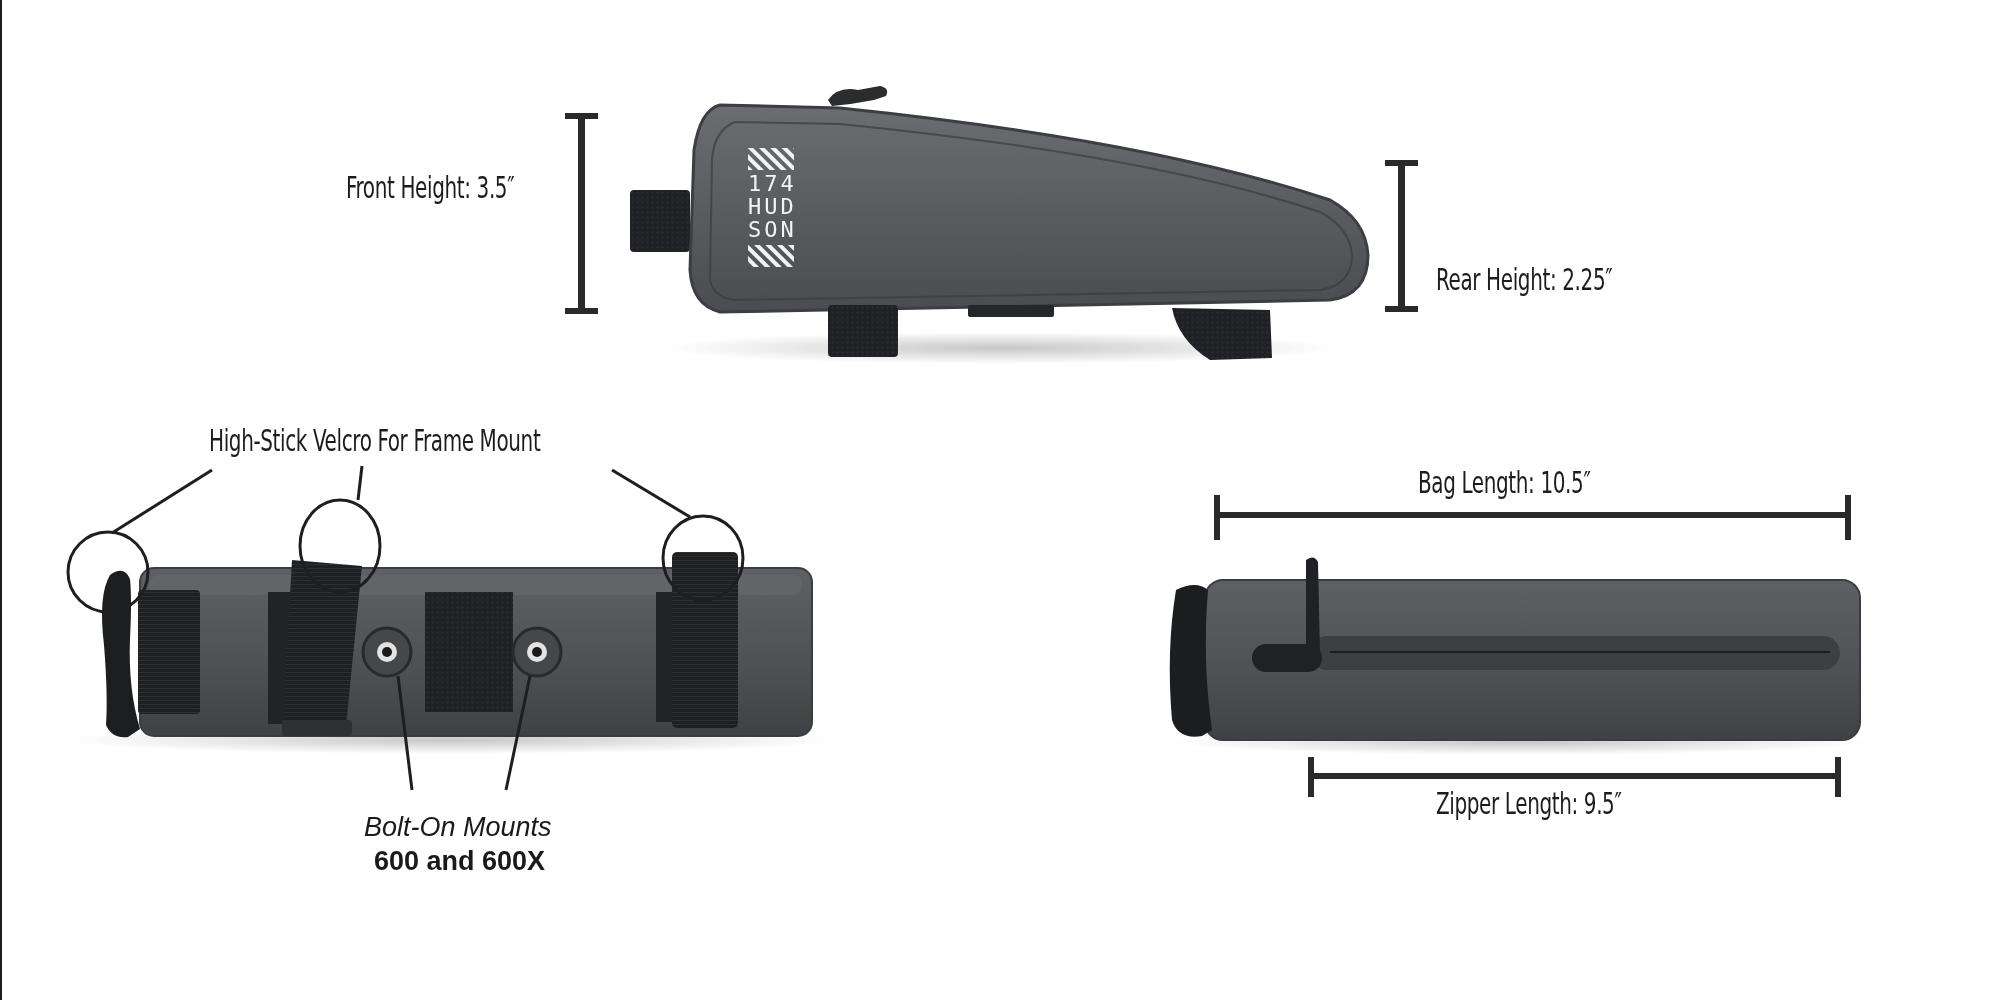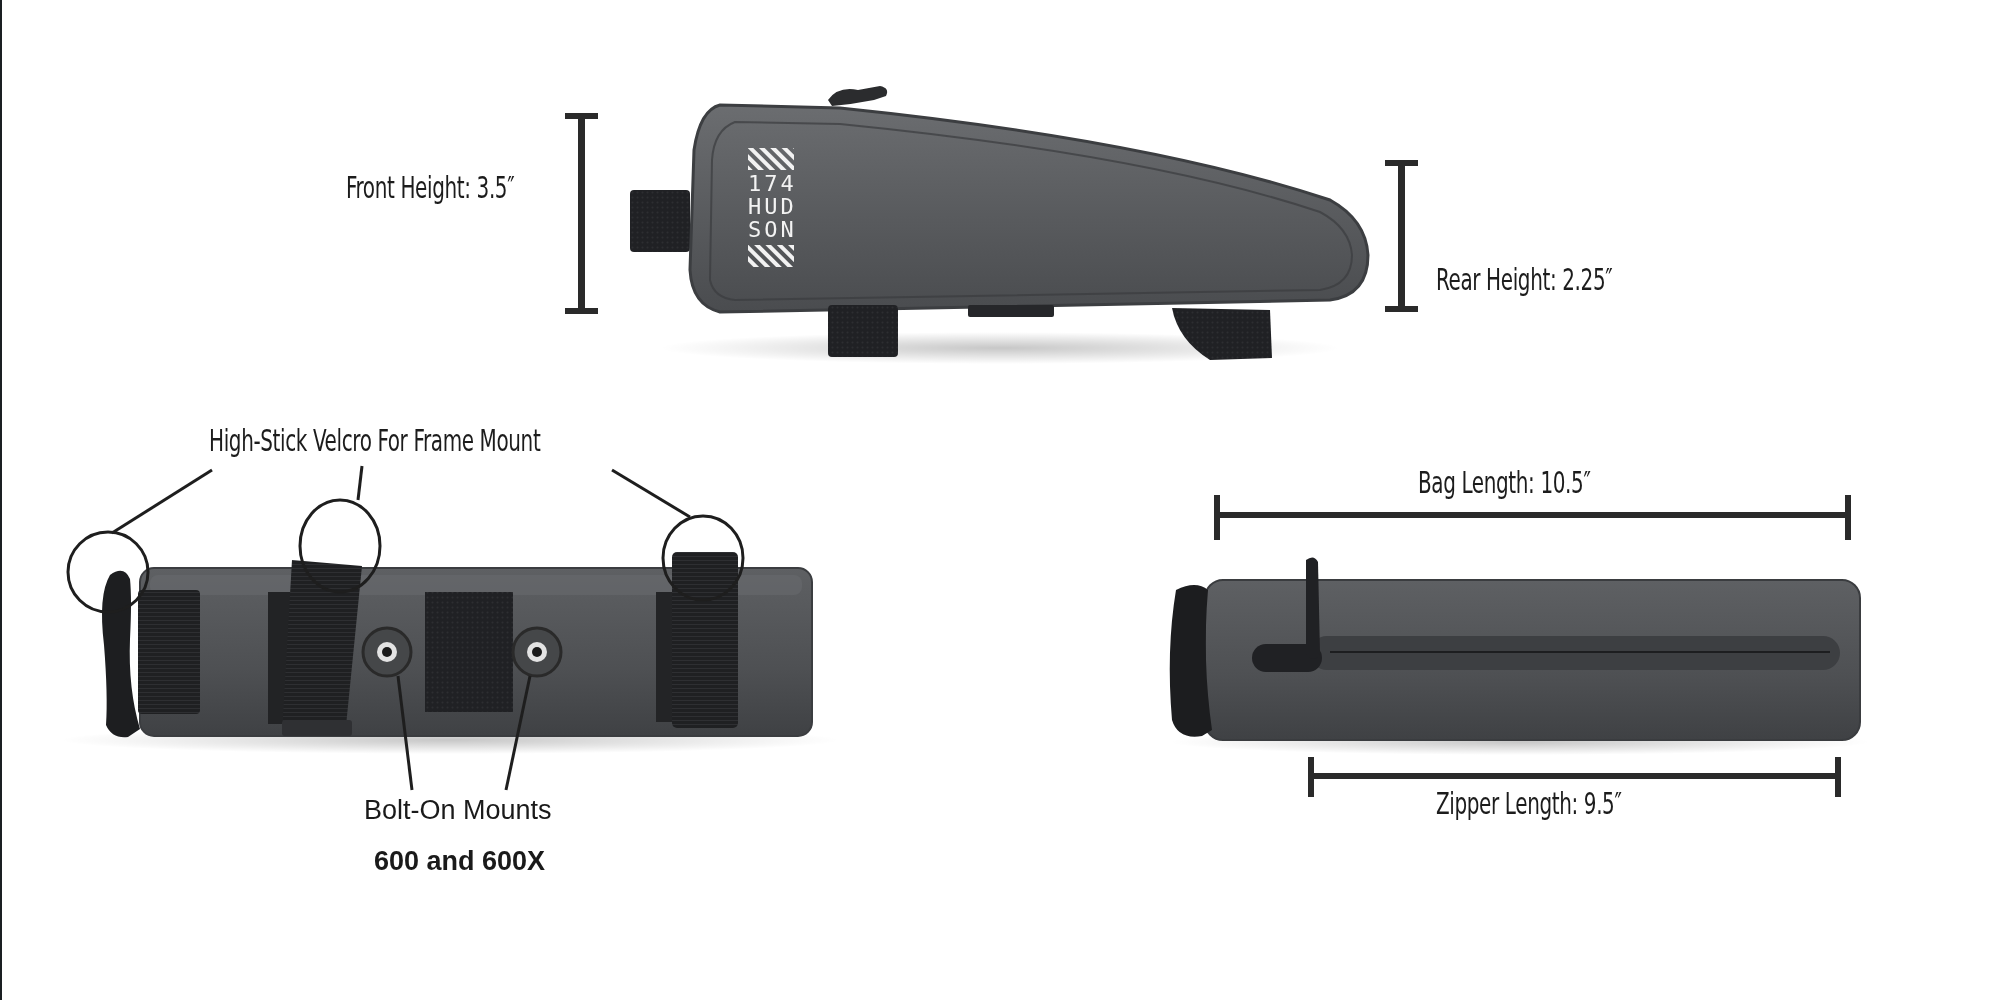--- a/index.html
+++ b/index.html
@@ -148,16 +148,16 @@
 
 <div style="position:absolute; left:748px; top:172px; width:48px; font-family:'DejaVu Sans Mono', monospace; font-size:22px; line-height:23px; color:#f3f3f3; letter-spacing:3px; text-align:center;">
   <div>174</div>
   <div>HUD</div>
   <div>SON</div>
 </div>
 
 <div class="label cond" style="left:346px; top:170px;">Front Height: 3.5″</div>
 <div class="label cond" style="left:1436px; top:262px;">Rear Height: 2.25″</div>
 <div class="label cond" style="left:209px; top:423px;">High-Stick Velcro For Frame Mount</div>
-<div class="label plain" style="left:364px; top:795px;">Bolt-On Mounts</div>
+<div class="label plain" style="left:364px; top:812px;font-style:italic;">Bolt-On Mounts</div>
 <div class="label plain" style="left:374px; top:846px;font-weight:bold;">600 and 600X</div>
 <div class="label cond" style="left:1418px; top:465px;">Bag Length: 10.5″</div>
 <div class="label cond" style="left:1436px; top:786px;">Zipper Length: 9.5″</div>
 
 </body></html>

